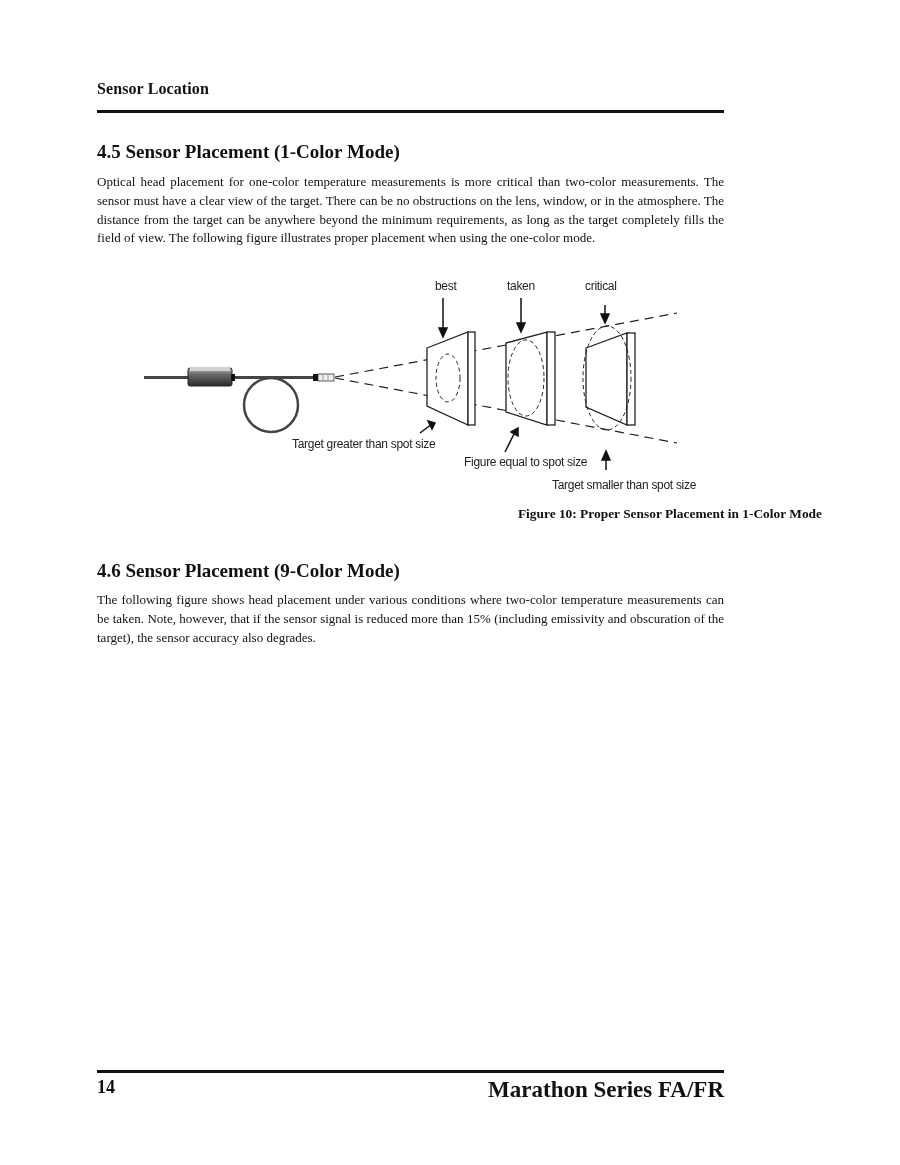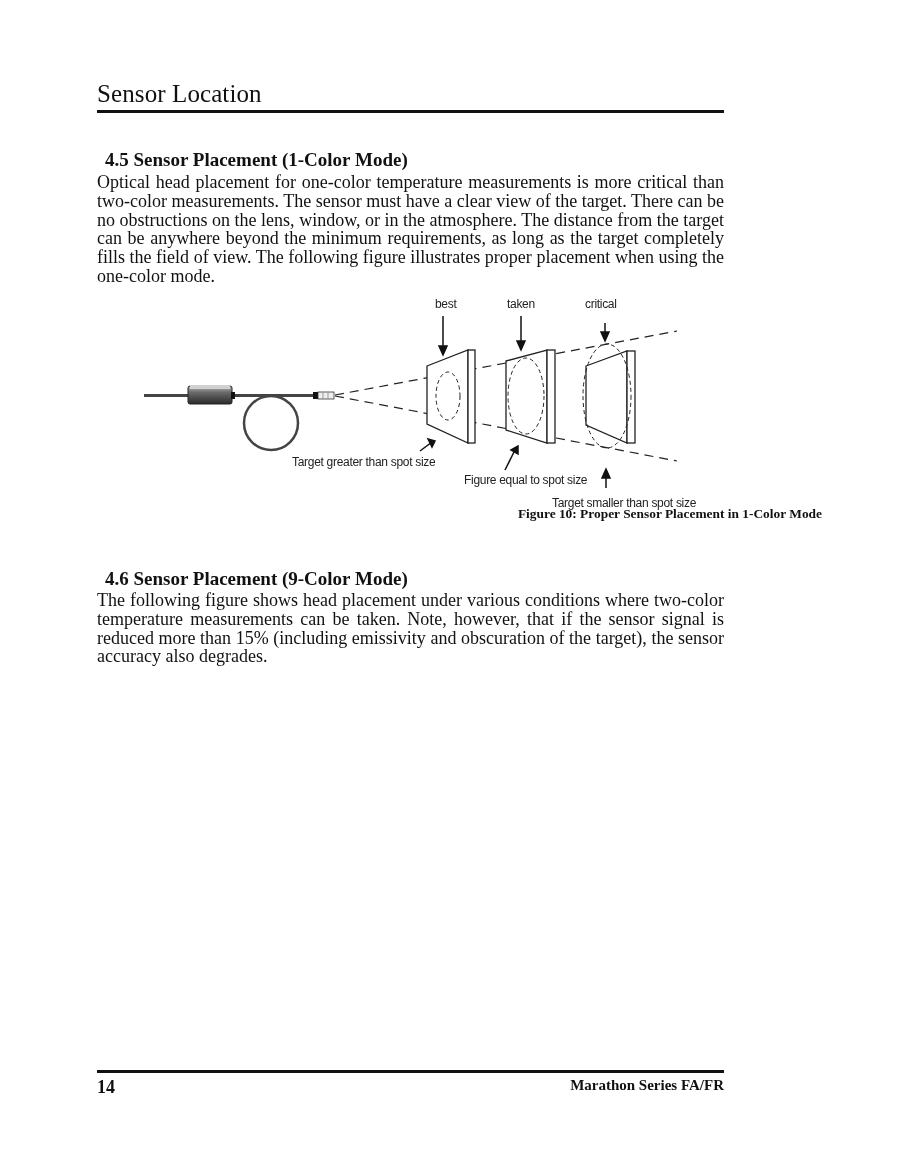--- a/index.html
+++ b/index.html
@@ -1,30 +1,30 @@
 <!DOCTYPE html>
 <html><head>
 <meta charset="utf-8">
 <style>
   html, body { margin: 0; padding: 0; background: #ffffff; }
   body { width: 900px; height: 1165px; position: relative; overflow: hidden;
          font-family: "Liberation Serif", "DejaVu Serif", serif; color: #111; }
-  .page-title { position: absolute; left: 97px; top: 80px; font-size: 25px; font-weight: normal; margin: 0; letter-spacing: 0.1px; }
+  .page-title { position: absolute; left: 97px; top: 80px; font-size: 16px; font-weight: bold; margin: 0; letter-spacing: 0.1px; }
   .rule { position: absolute; left: 97px; width: 627px; height: 3px; background: #111; }
-  .section-heading { position: absolute; left: 97px; font-size: 19px; font-weight: bold; margin: 8px; }
-  .para { position: absolute; left: 97px; width: 627px; font-size: 18px; line-height: 18.8px;
+  .section-heading { position: absolute; left: 97px; font-size: 19px; font-weight: bold; margin: 0; }
+  .para { position: absolute; left: 97px; width: 627px; font-size: 13px; line-height: 18.8px;
           text-align: justify; margin: 0; }
-  .figure { position: absolute; left: 0; top: 288px; width: 800px; height: 230px; }
+  .figure { position: absolute; left: 0; top: 270px; width: 800px; height: 230px; }
   .figure svg { position: absolute; left: 0; top: 0; }
   .fig-label { position: absolute; font-family: "Liberation Sans", "DejaVu Sans", sans-serif;
                font-size: 12px; letter-spacing: -0.3px; color: #222; white-space: nowrap; }
   .caption { position: absolute; left: 0; width: 822px; top: 506px; text-align: right;
              font-size: 13.4px; font-weight: bold; }
   .footer-page { position: absolute; left: 97px; top: 1077px; font-size: 18px; font-weight: bold; }
-  .footer-title { position: absolute; right: 176px; top: 1077px; font-size: 15px; font-weight: bold; }
+  .footer-title { position: absolute; right: 176px; top: 1077px; font-size: 23px; font-weight: bold; }
 </style>
 </head>
 <body>
 
 <h1 class="page-title">Sensor Location</h1>
 <div class="rule" style="top:110px;"></div>
 
 <h2 class="section-heading" style="top:141px;">4.5 Sensor Placement (1-Color Mode)</h2>
 <p class="para" style="top:173px;">Optical head placement for one-color temperature measurements is more critical than two-color measurements. The sensor must have a clear view of the target. There can be no obstructions on the lens, window, or in the atmosphere. The distance from the target can be anywhere beyond the minimum requirements, as long as the target completely fills the field of view. The following figure illustrates proper placement when using the one-color mode.</p>
 

